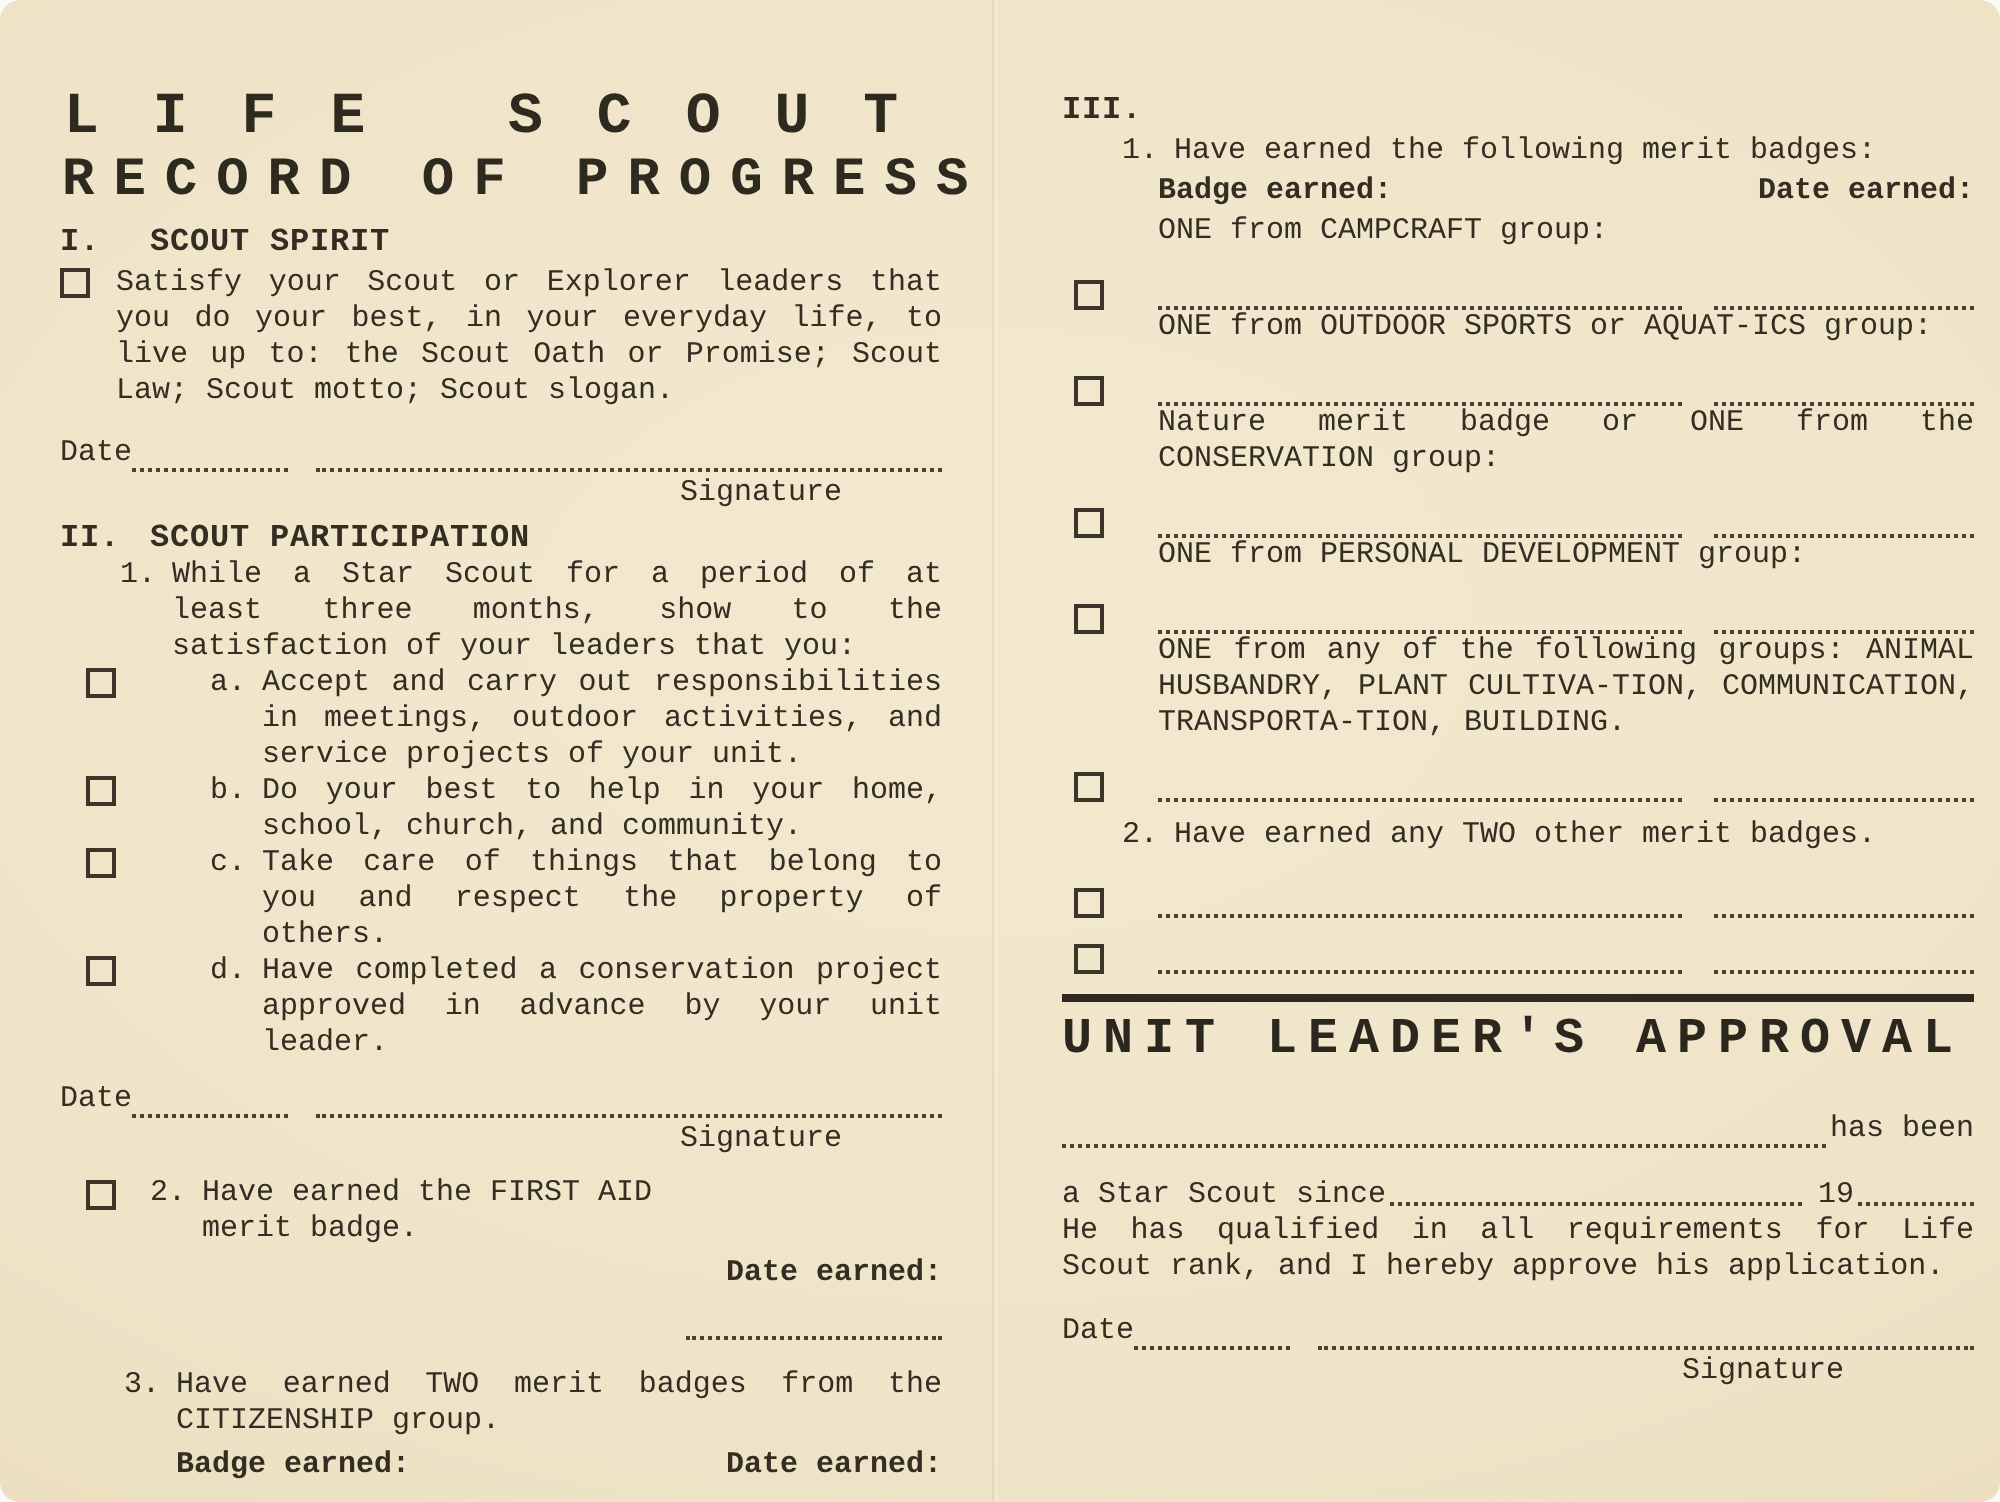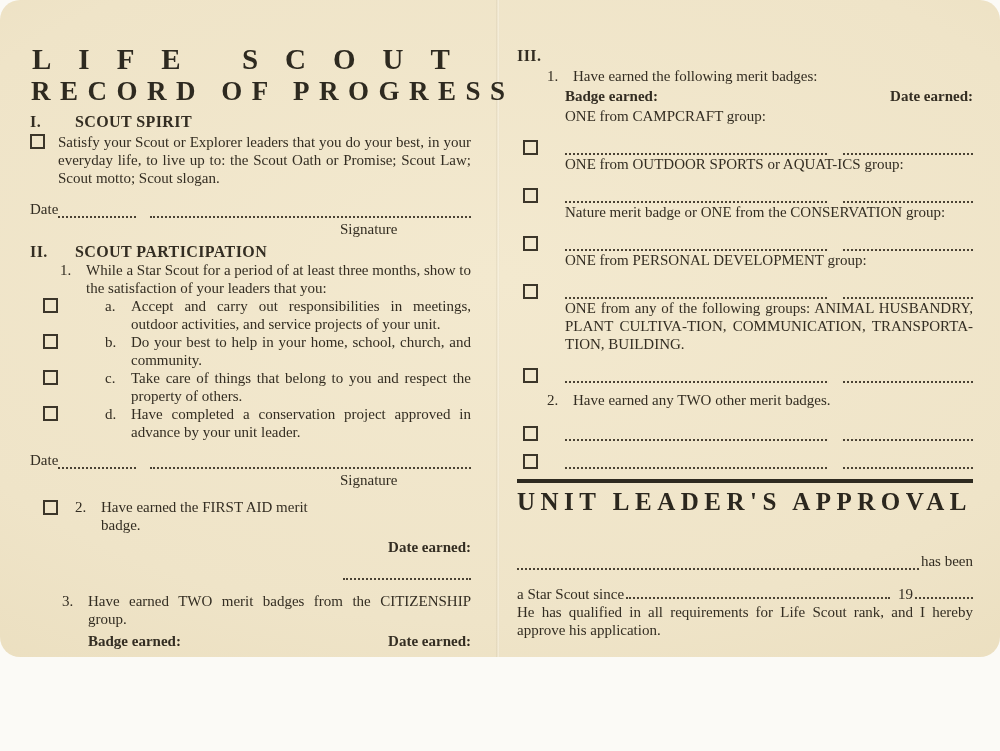--- a/index.html
+++ b/index.html
@@ -1,29 +1,29 @@
 <!DOCTYPE html>
 <html><head>
 <meta charset="utf-8">
 <style>
   html,body{margin:0;padding:0;background:#fbfaf6;}
   .card{
-    position:relative;width:1000px;height:657px;overflow:hidden;
-    border-radius:20px;
+    position:relative;width:1000px;height:751px;overflow:hidden;
+    border-radius:10px;
     background:
       radial-gradient(ellipse 130% 110% at 50% 42%, #f3e9cf 0%, #efe4c8 48%, #e9dcbb 78%, #e0d2ad 100%);
     color:#332d22;
-    font-family:Liberation Serif, serif;
+    font-family:Liberation Mono, monospace;
     font-size:15px;line-height:18px;
   }
   .fold{position:absolute;left:496px;top:0;bottom:0;width:4px;
     background:linear-gradient(90deg, rgba(110,90,50,0.10), rgba(255,255,255,0.30) 60%, rgba(110,90,50,0.04));}
   .col{position:absolute;top:40px;}
   .col.left{left:30px;width:441px;}
-  .col.right{left:517px;width:456px;top:46px;}
+  .col.right{left:531px;width:456px;top:46px;}
 
   .title1{font-weight:bold;font-size:29px;line-height:30px;letter-spacing:27px;white-space:nowrap;margin:4px 0 0 2px;color:#2e2a20;}
   .title2{font-weight:bold;font-size:27px;line-height:25px;letter-spacing:9.5px;white-space:nowrap;margin:5px 0 0 1px;color:#2e2a20;}
 
   .sec-head{display:flex;font-weight:bold;font-size:16px;line-height:19px;letter-spacing:0.4px;}
   .sec-head .num{flex:0 0 45px;}
   .sec-head.r .num{flex:0 0 53px;}
 
   .just{text-align:justify;}
   .item{display:flex;margin-left:30px;}
@@ -63,21 +63,21 @@
   .item2-wrap{display:flex;margin-top:9px;}
   .item2-wrap .cb{margin:2px 0 0 13px;}
   .item2-wrap .num{flex:0 0 26px;margin-left:17px;}
   .item2-wrap .txt{width:235px;}
   .date-earned{font-weight:bold;text-align:right;margin-top:4px;}
   .short-dots{text-align:right;margin-top:10px;}
   .short-dots .dots{width:128px;}
 
   .thick-rule{height:4px;background:#2e2a20;margin-top:10px;}
   .approval-head{font-weight:bold;font-size:25px;line-height:28px;letter-spacing:5.5px;white-space:nowrap;margin-top:5px;color:#2b271e;}
-  .hasbeen-row{display:flex;align-items:flex-end;margin-top:36px;}
+  .hasbeen-row{display:flex;align-items:flex-end;margin-top:22px;}
   .hasbeen-row .dots{flex:1;margin-right:2px;}
   .since-row{display:flex;align-items:flex-start;margin-top:15px;}
   .since-row .dots.mid{flex:1;margin:0 8px 0 2px;}
   .since-row .dots.yr{width:58px;margin-left:2px;}
   .qualified{text-align:justify;margin-top:0;}
   .mt2{margin-top:2px;}.mt4{margin-top:4px;}.mt6{margin-top:6px;}
   .mt8{margin-top:8px;}.mt10{margin-top:10px;}
   .mt14{margin-top:14px;}
 </style>
 </head>

